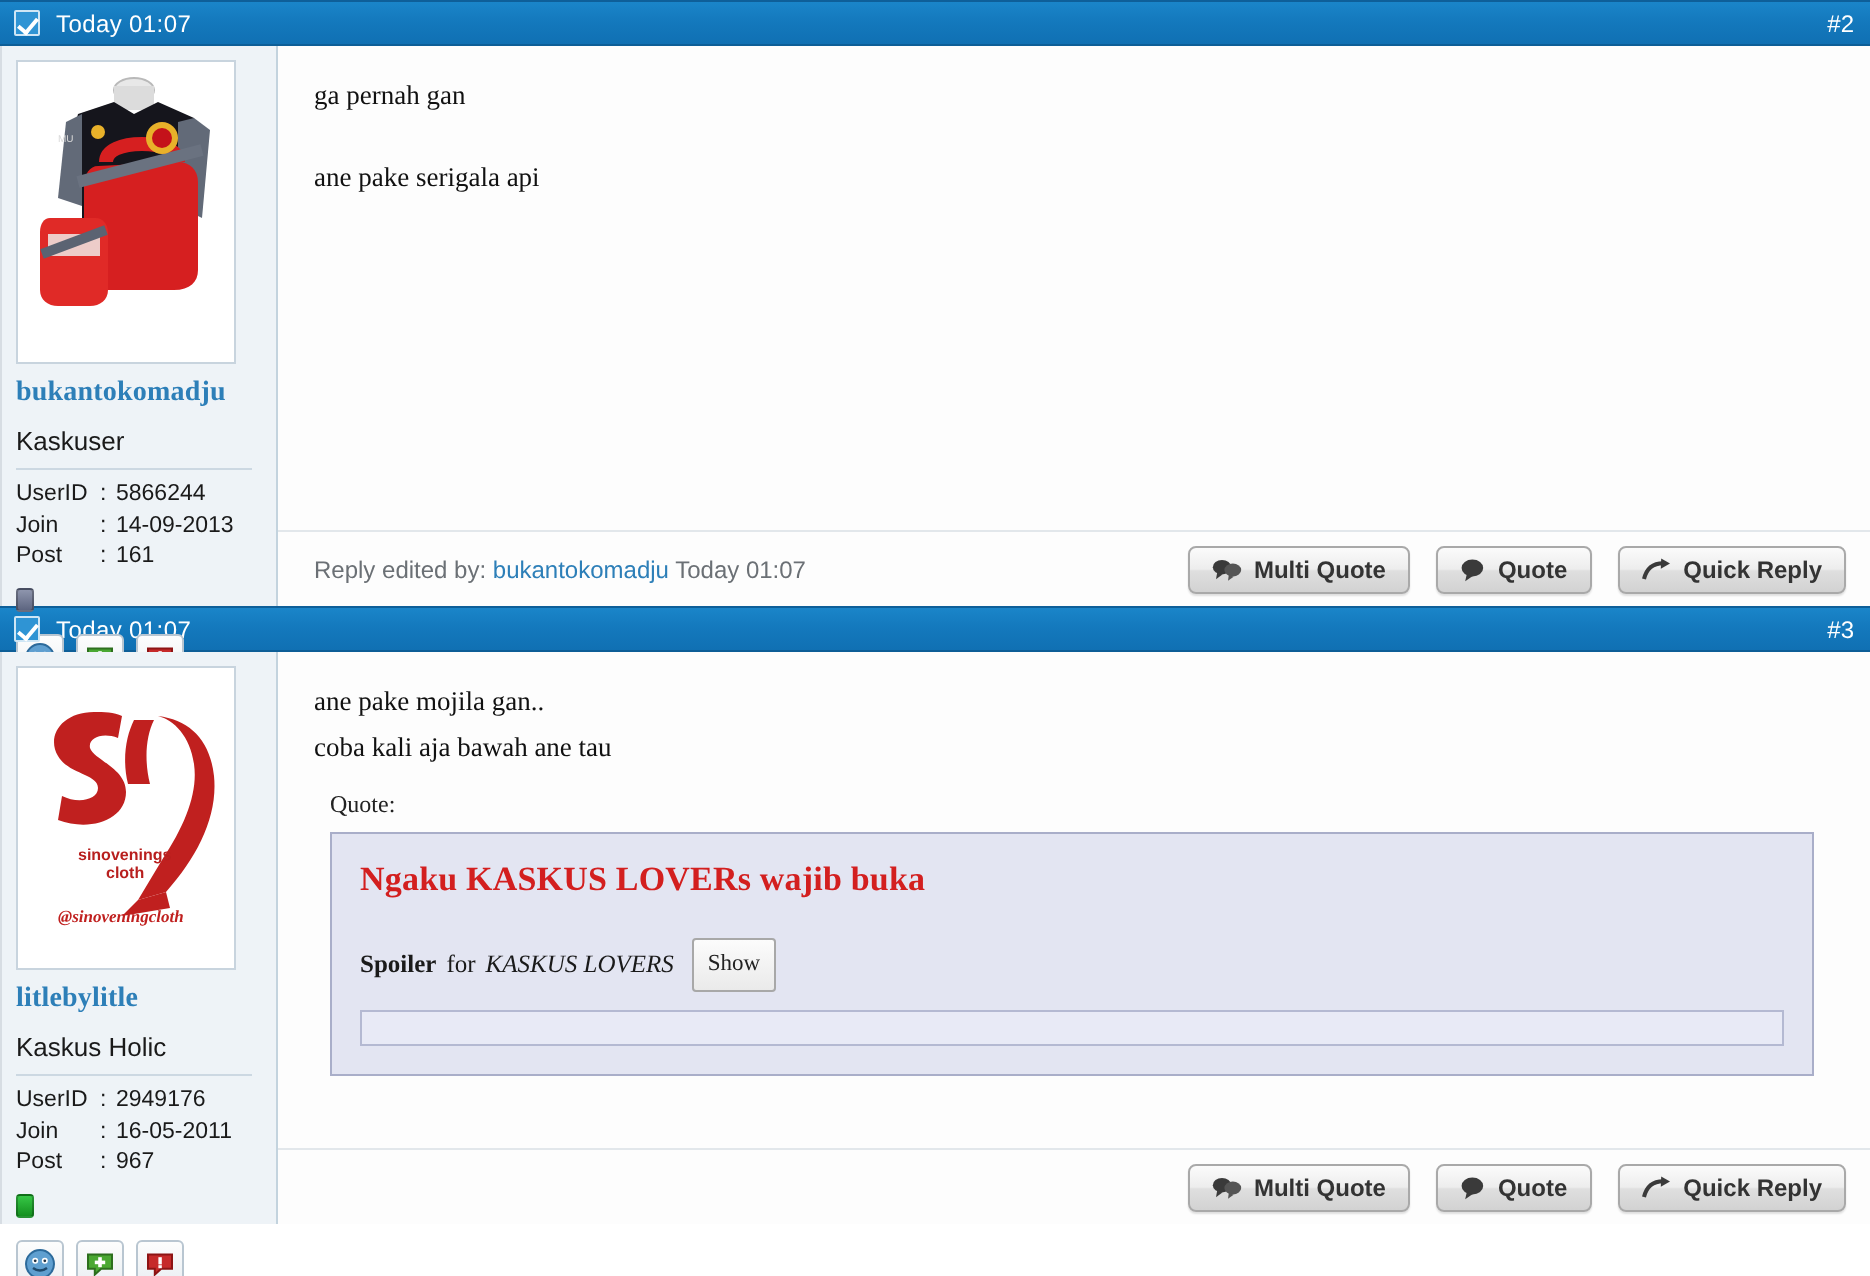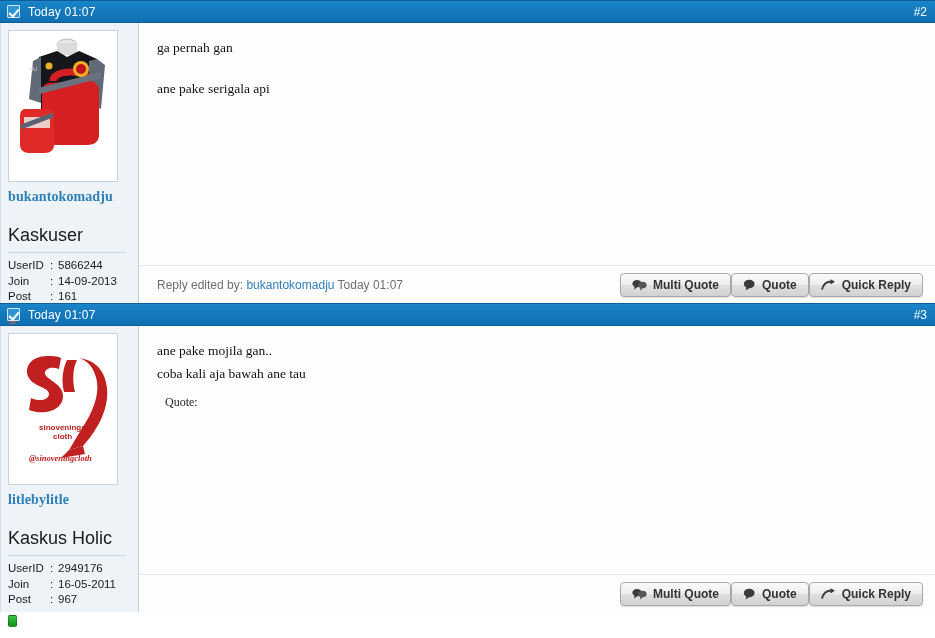--- a/index.html
+++ b/index.html
@@ -73,22 +73,22 @@
   .username {
     margin-top: 7px;
     color: #2d7fb8;
     font-weight: bold;
     font-size: 14px;
     font-family: "Liberation Serif", serif;
     line-height: 1.15;
     letter-spacing: 0.1px;
   }
   .usertitle {
-    margin-top: 20px;
-    font-size: 18px;
+    margin-top: 8px;
+    font-size: 13px;
     color: #1a1a1a;
   }
   .ubsep {
     margin: 6px 2px 5px 0;
     border-top: 1px solid #ccd8e2;
     width: 118px;
   }
   .statline {
     font-size: 11.5px;
     color: #1a1a1a;
@@ -136,21 +136,21 @@
   .msg-body p.tight { margin: 0 0 2px 0; }
   .msg-footer {
     border-top: 1px solid #e2e7eb;
     min-height: 38px;
     display: flex;
     align-items: center;
     padding: 6px 10px 6px 18px;
   }
   .lastedit { font-size: 12px; color: #6b7075; }
   .lastedit a { color: #2d7fb8; text-decoration: none; }
-  .btn-row { margin-left: auto; display: flex; gap: 0; padding-right: 2px; }
+  .btn-row { margin-left: auto; display: flex; gap: 13px; padding-right: 2px; }
   .btn {
     background: linear-gradient(to bottom,#fbfbfb 0%,#ededed 48%,#dfdfdf 52%,#d2d2d2 100%);
     border: 1px solid #a9a9a9;
     border-radius: 4px;
     height: 24px;
     padding: 0 11px;
     display: flex; align-items: center; gap: 6px;
     font-size: 12px; font-weight: bold; color: #333;
     box-shadow: 0 1px 1px rgba(0,0,0,.12);
     white-space: nowrap;
@@ -397,20 +397,30 @@
       </div>
     </div>
 
     <div class="message">
       <div class="msg-body">
         <p class="tight">ane pake mojila gan..</p>
         <p class="tight">coba kali aja bawah ane tau</p>
 
         <div class="quote-wrap">
           <div class="quote-label">Quote:</div>
+          <div class="quote-box">
+            <div class="quote-title">Ngaku KASKUS LOVERs wajib buka</div>
+            <div class="spoiler-line">
+              <span class="sp-b">Spoiler</span>
+              <span>for</span>
+              <span class="sp-i">KASKUS LOVERS</span>
+              <span class="show-btn">Show</span>
+            </div>
+            <div class="spoiler-panel"></div>
+          </div>
         </div>
       </div>
 
       <div class="msg-footer">
         <div class="btn-row">
           <div class="btn">
             <svg width="15" height="12" viewBox="0 0 15 12">
                 <ellipse cx="5" cy="4.6" rx="4.6" ry="3.6" fill="#3a3a3a"></ellipse>
                 <path d="M2.6 7.2 L2 10.6 L5.2 8.2z" fill="#3a3a3a"></path>
                 <ellipse cx="10.4" cy="6" rx="4.2" ry="3.2" fill="#555"></ellipse>

